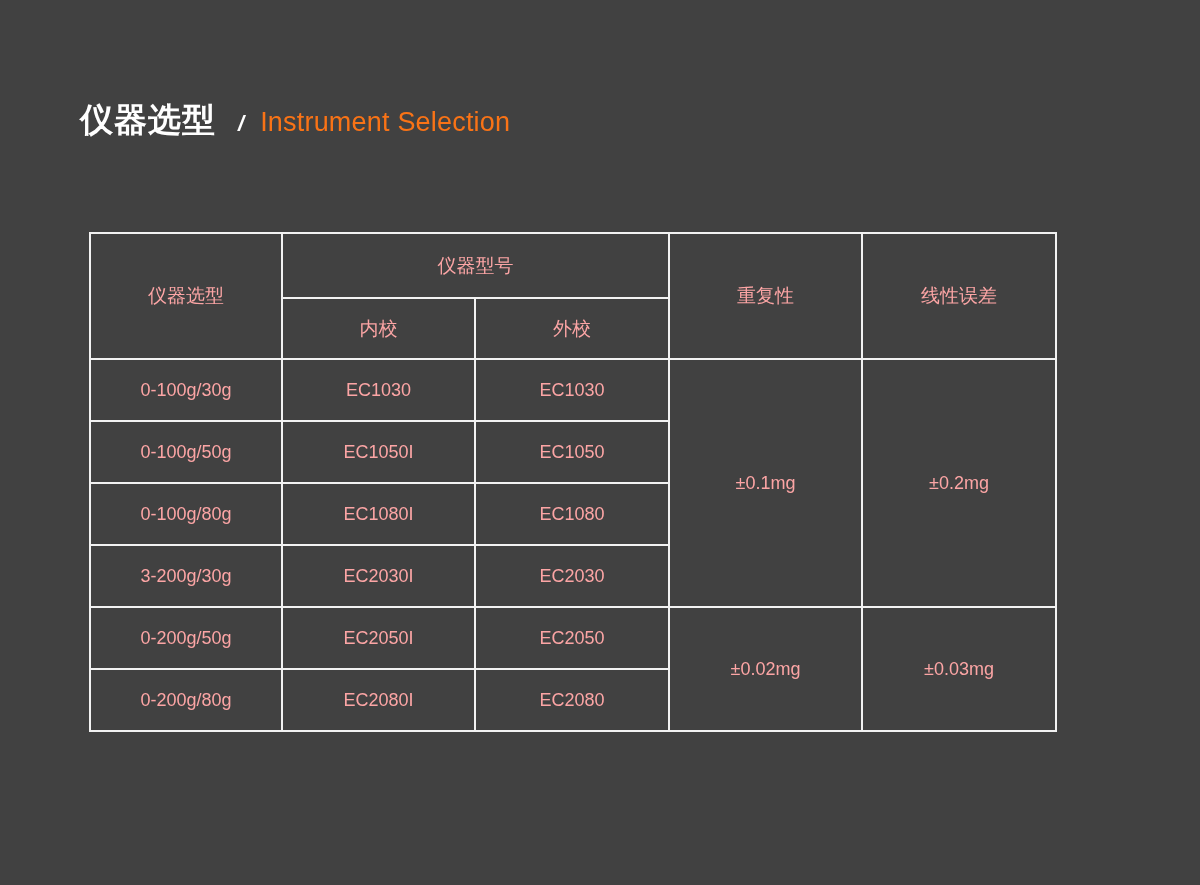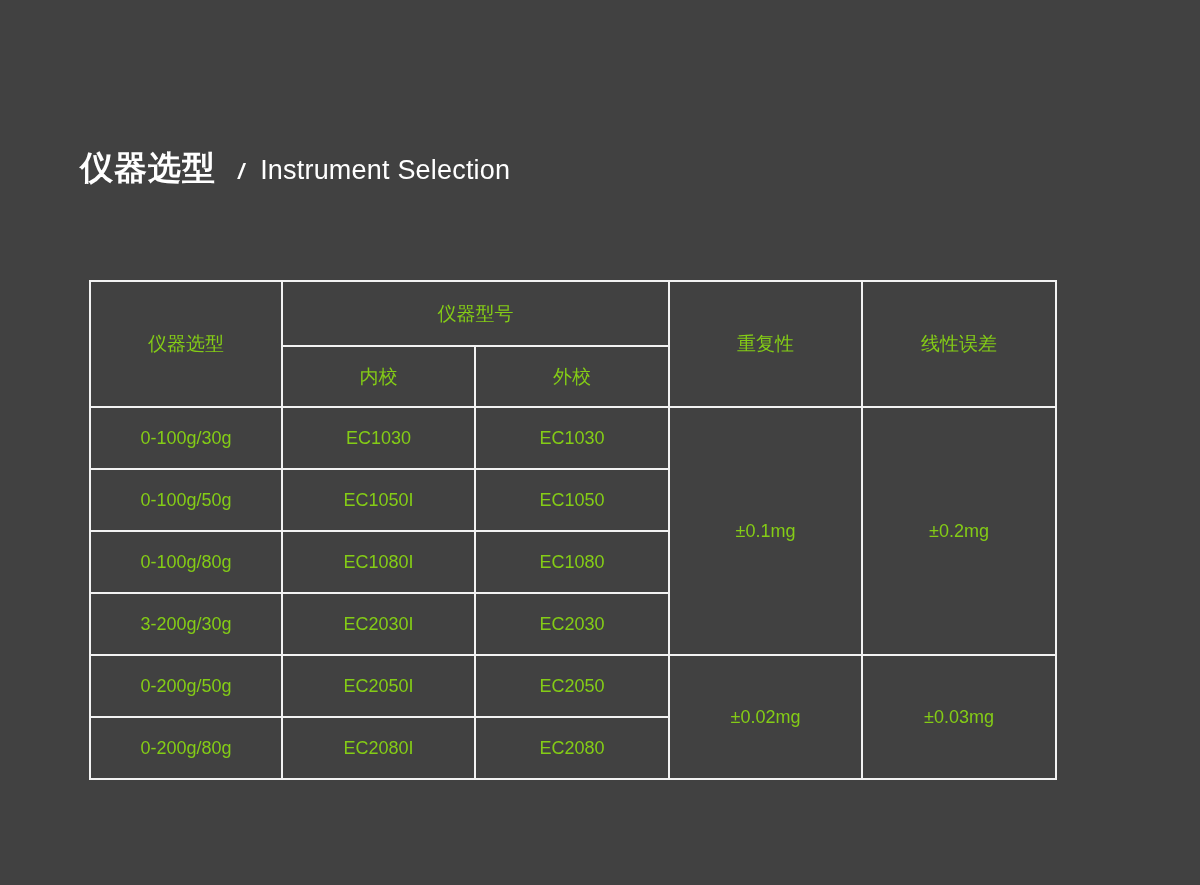--- a/index.html
+++ b/index.html
@@ -13,21 +13,20 @@
     background: #414141;
     font-family: "Liberation Sans", "DejaVu Sans", sans-serif;
     color: #e9e9e9;
     overflow: hidden;
   }
 
   .page {
     position: relative;
     width: 1200px;
     height: 699px;
-    margin-top: 48px;
   }
 
   
   .title-bar {
     position: absolute;
     left: 80px;
     top: 98px;
     display: flex;
     align-items: baseline;
   }
@@ -42,42 +41,42 @@
     font-size: 22px;
     font-weight: bold;
     font-style: italic;
     color: #ffffff;
     margin: 0 16px 0 22px;
     white-space: nowrap;
   }
   .title-en {
     font-size: 27px;
     font-weight: normal;
-    color: #ffffff;
+    color: #f97316;
     letter-spacing: 0.2px;
     white-space: nowrap;
   }
 
   
   .spec-table {
     position: absolute;
     left: 89px;
     top: 232px;
     width: 966px;
     border-collapse: collapse;
     table-layout: fixed;
     background: #414141;
   }
   .spec-table td,
   .spec-table th {
     border: 2px solid #f2f2f2;
     text-align: center;
     vertical-align: middle;
     font-weight: normal;
-    color: #84cc16;
+    color: #fca5a5;
     padding: 0;
   }
   .spec-table th {
     font-size: 19px;
   }
   .spec-table td {
     font-size: 18px;
   }
 
   

